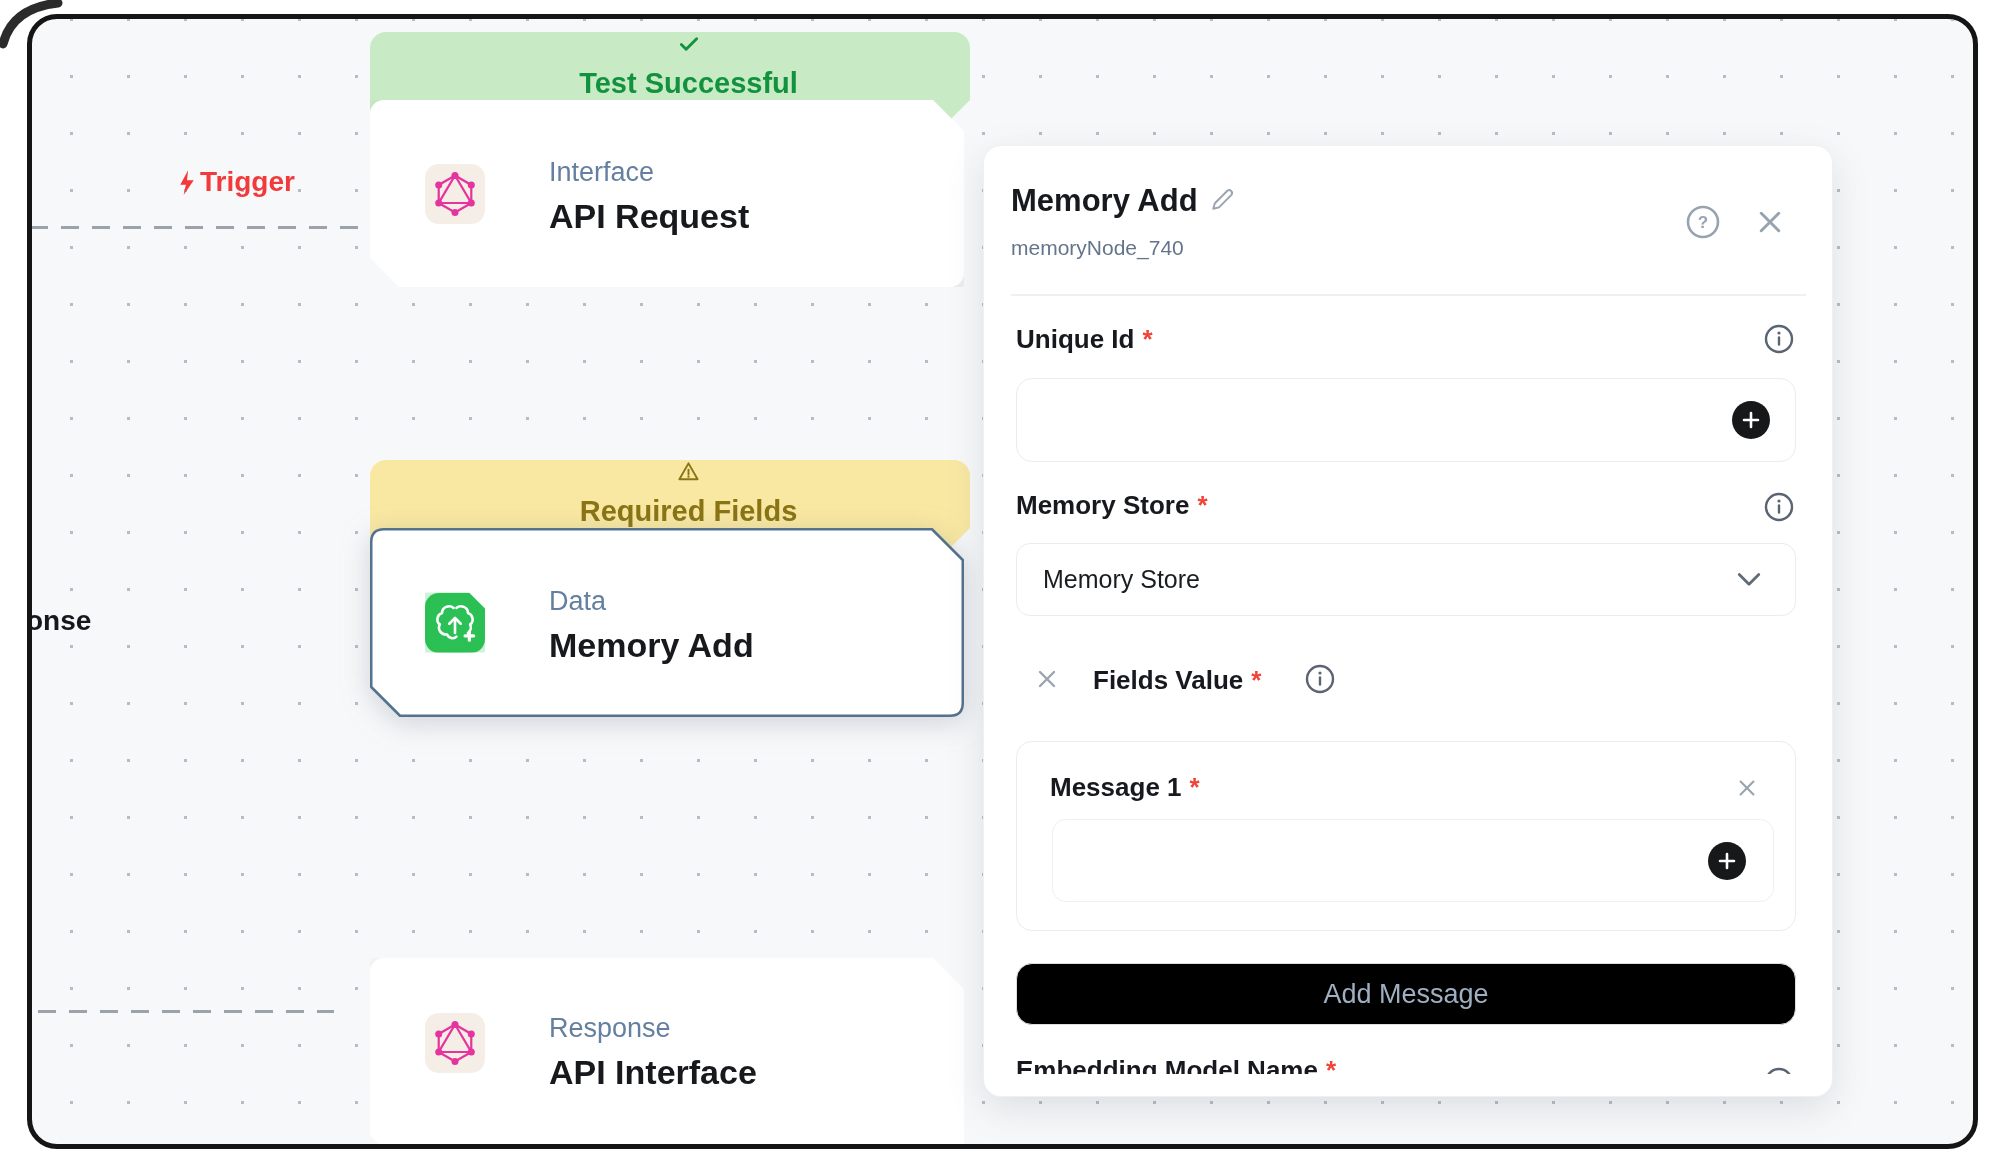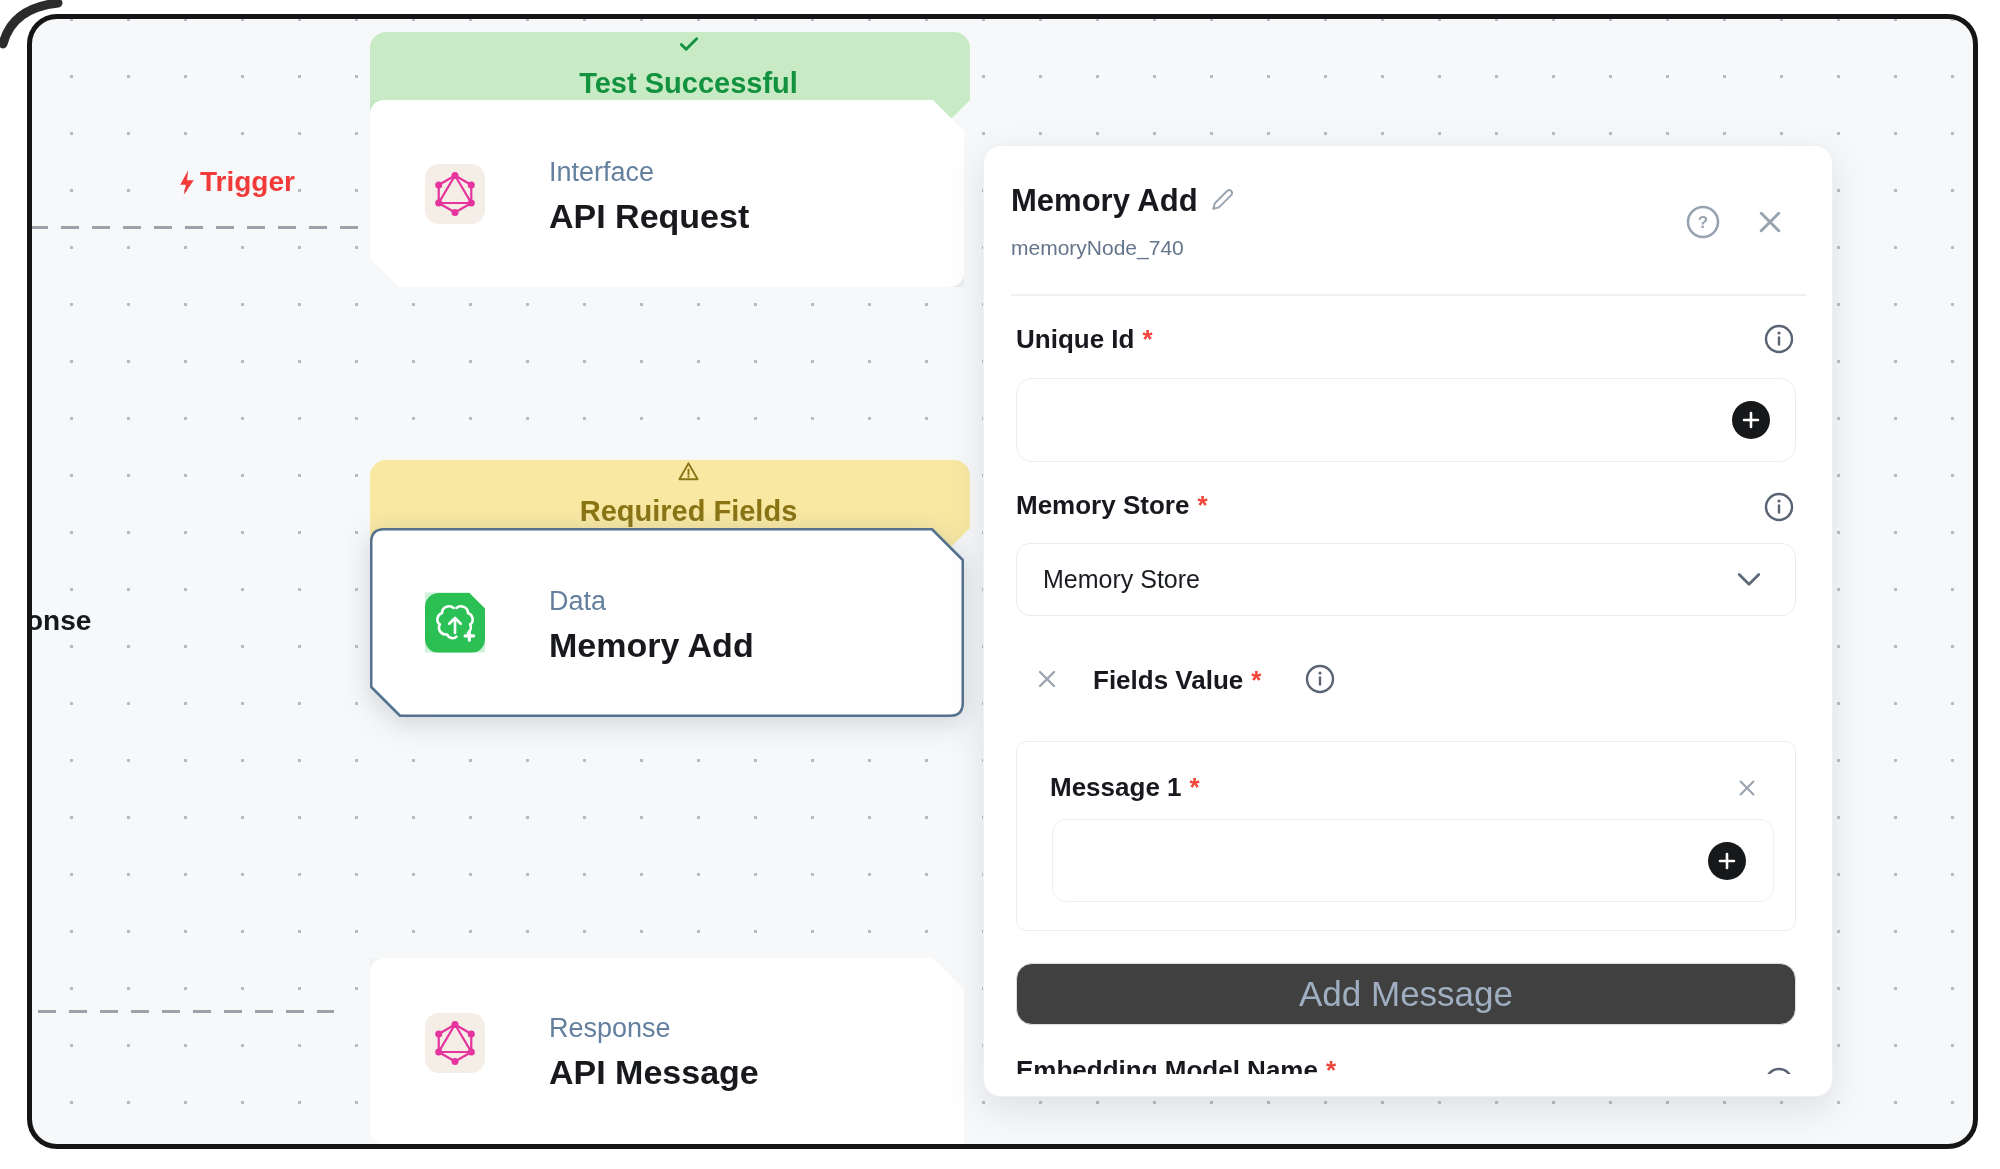--- a/index.html
+++ b/index.html
@@ -67,27 +67,27 @@
                  border-radius:16px;font-family:"Liberation Sans",sans-serif;font-size:24px;padding:14px 18px;box-sizing:border-box;}
   .plusbtn{position:absolute;width:38px;height:38px;border-radius:50%;background:#17181A;
            display:flex;align-items:center;justify-content:center;cursor:pointer;}
   .selectbox{position:absolute;left:32px;top:247px;width:780px;height:73px;border:1.5px solid #E9ECF0;border-radius:14px;
              background:#fff;box-sizing:border-box;display:flex;align-items:center;padding:0 33px 0 26px;cursor:pointer;}
   .selectbox .selval{font-size:25px;color:#191C21;flex:1;}
   .mv-x{position:absolute;left:51px;top:371px;cursor:pointer;}
   .mv-label{left:109px;top:369px;}
   .mv-info{position:absolute;left:320px;top:367px;}
   .msgcard{position:absolute;left:32px;top:445px;width:780px;height:190px;border:1.5px solid #E9ECF0;
-           border-radius:10px;background:#fff;box-sizing:border-box;}
+           border-radius:16px;background:#fff;box-sizing:border-box;}
   .msg-x{position:absolute;left:719px;top:35px;cursor:pointer;}
   .msg-input{position:absolute;left:35px;top:77px;width:722px;height:83px;border:1.5px solid #EDEFF2;border-radius:14px;box-sizing:border-box;}
   .msg-input textarea{width:100%;height:100%;border:none;outline:none;resize:none;background:transparent;border-radius:14px;
                       font-family:"Liberation Sans",sans-serif;font-size:24px;padding:12px 16px;box-sizing:border-box;}
   .addbtn{position:absolute;left:32px;top:667px;width:780px;height:62px;border:1.5px solid #D9DEE4;border-radius:16px;
-          background:#404040;font-family:"Liberation Sans",sans-serif;font-size:35px;color:#9FAEC0;cursor:pointer;}
+          background:#000000;font-family:"Liberation Sans",sans-serif;font-size:27px;color:#9FAEC0;cursor:pointer;}
   .info-right{position:absolute;left:779px;}
 </style>
 </head>
 <body>
 
 <div class="stage">
   <svg class="corner-artifact" width="80" height="60">
     <path d="M58 3 Q12 8 3 44" stroke="#2b2b2b" stroke-width="9" fill="none" stroke-linecap="round"></path>
   </svg>
 
@@ -196,21 +196,21 @@
                   <circle cx="87" cy="29.5" r="8"></circle>
                   <circle cx="87" cy="70.5" r="8"></circle>
                 <circle cx="50" cy="92" r="8"></circle>
                   <circle cx="13" cy="70.5" r="8"></circle>
                   <circle cx="13" cy="29.5" r="8"></circle>
               </g>
             </svg>
           </div>
           <div class="ntext" style="margin-top:0;">
             <div class="ncat">Response</div>
-            <div class="ntitle">API Message</div>
+            <div class="ntitle">API Interface</div>
           </div>
         </div>
       </div>
     </div>
 
     <div class="panel">
       <div class="p-title">Memory Add</div>
       <svg class="p-pencil" width="28" height="28" viewBox="0 0 24 24">
         <path d="M4.5 19.5l1.4-4.7L16.6 4.1a2.5 2.5 0 0 1 3.5 3.5L9.4 18.3 4.5 19.5z" fill="none" stroke="#9AA5B1" stroke-width="1.7" stroke-linejoin="round"></path>
       </svg>

